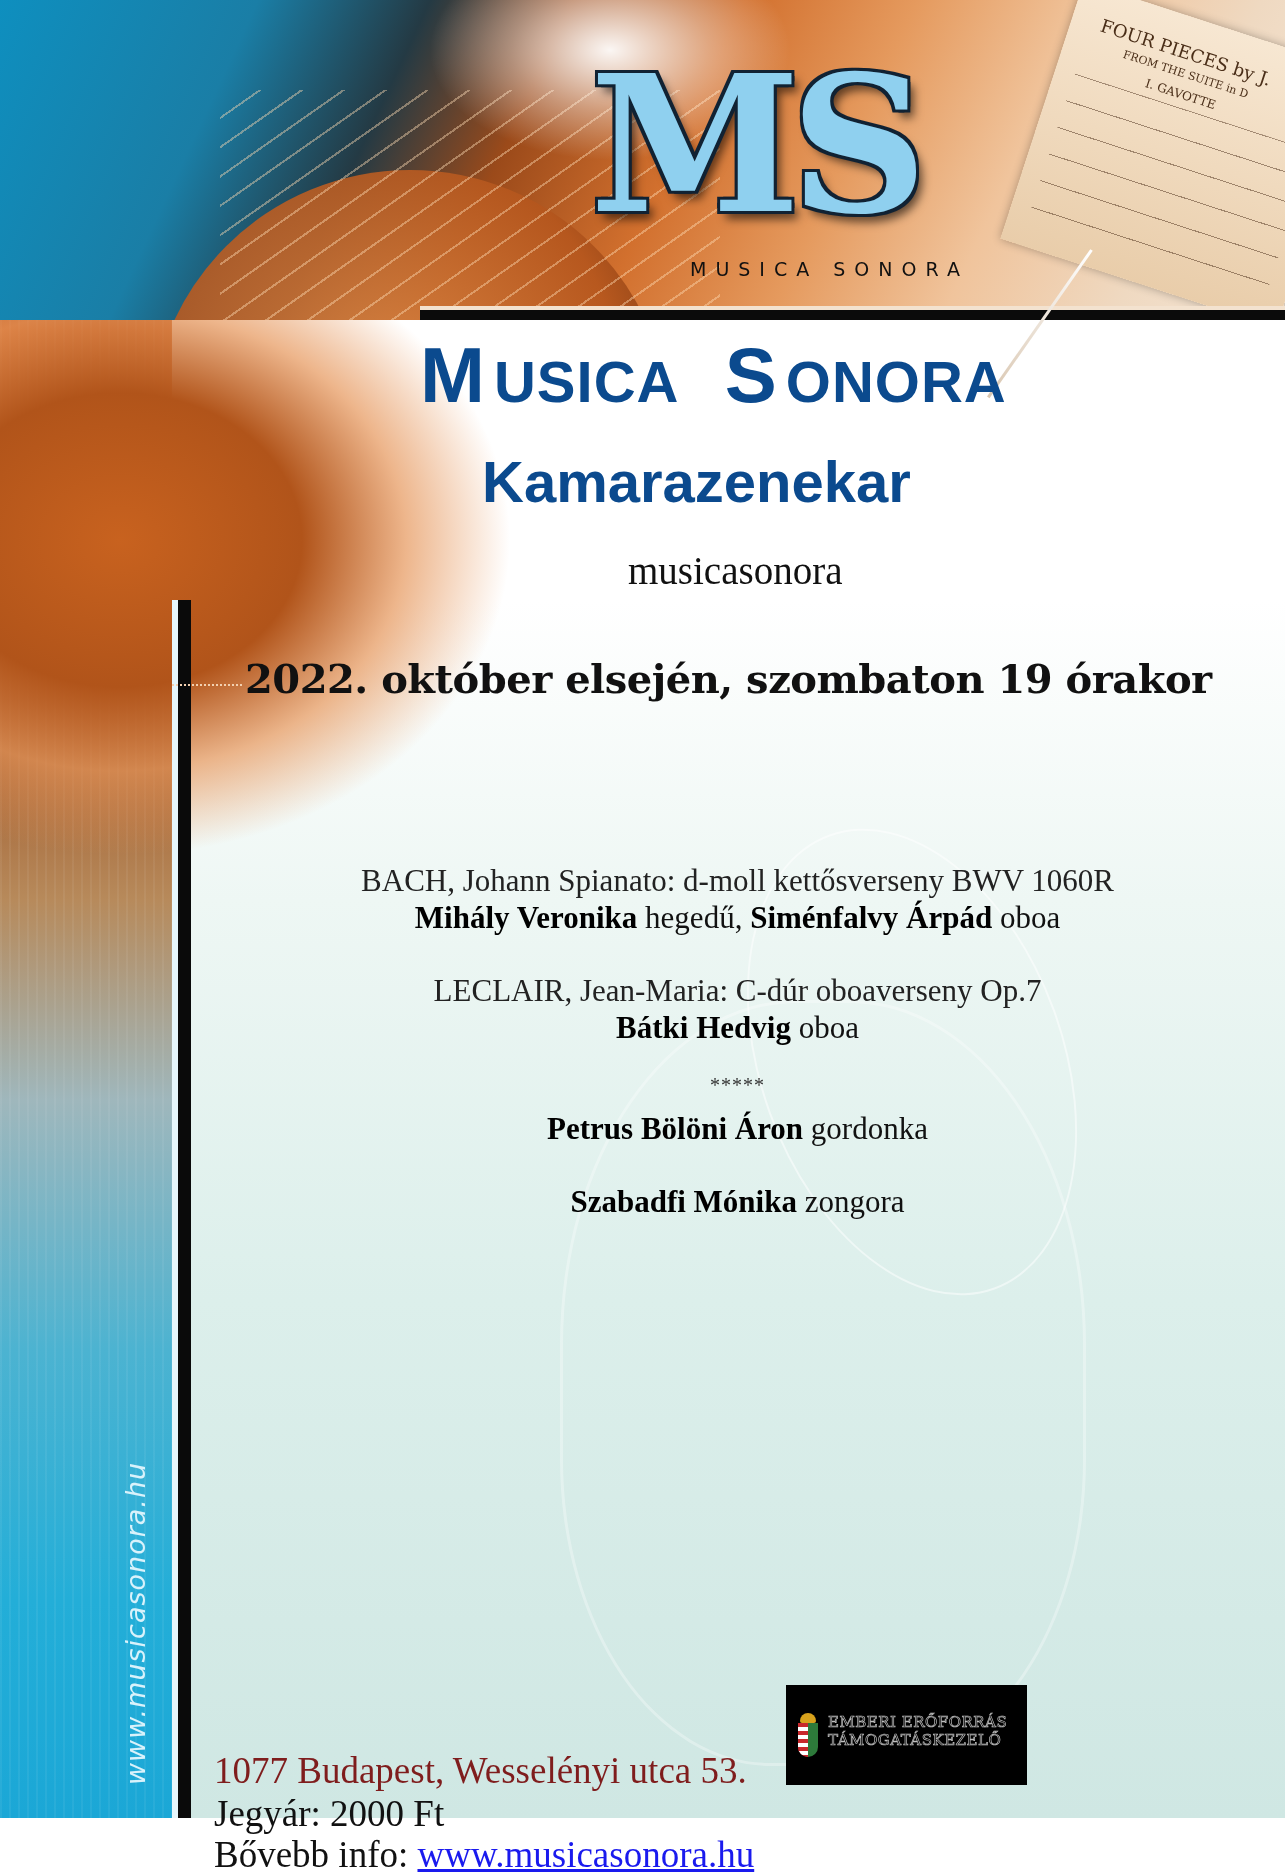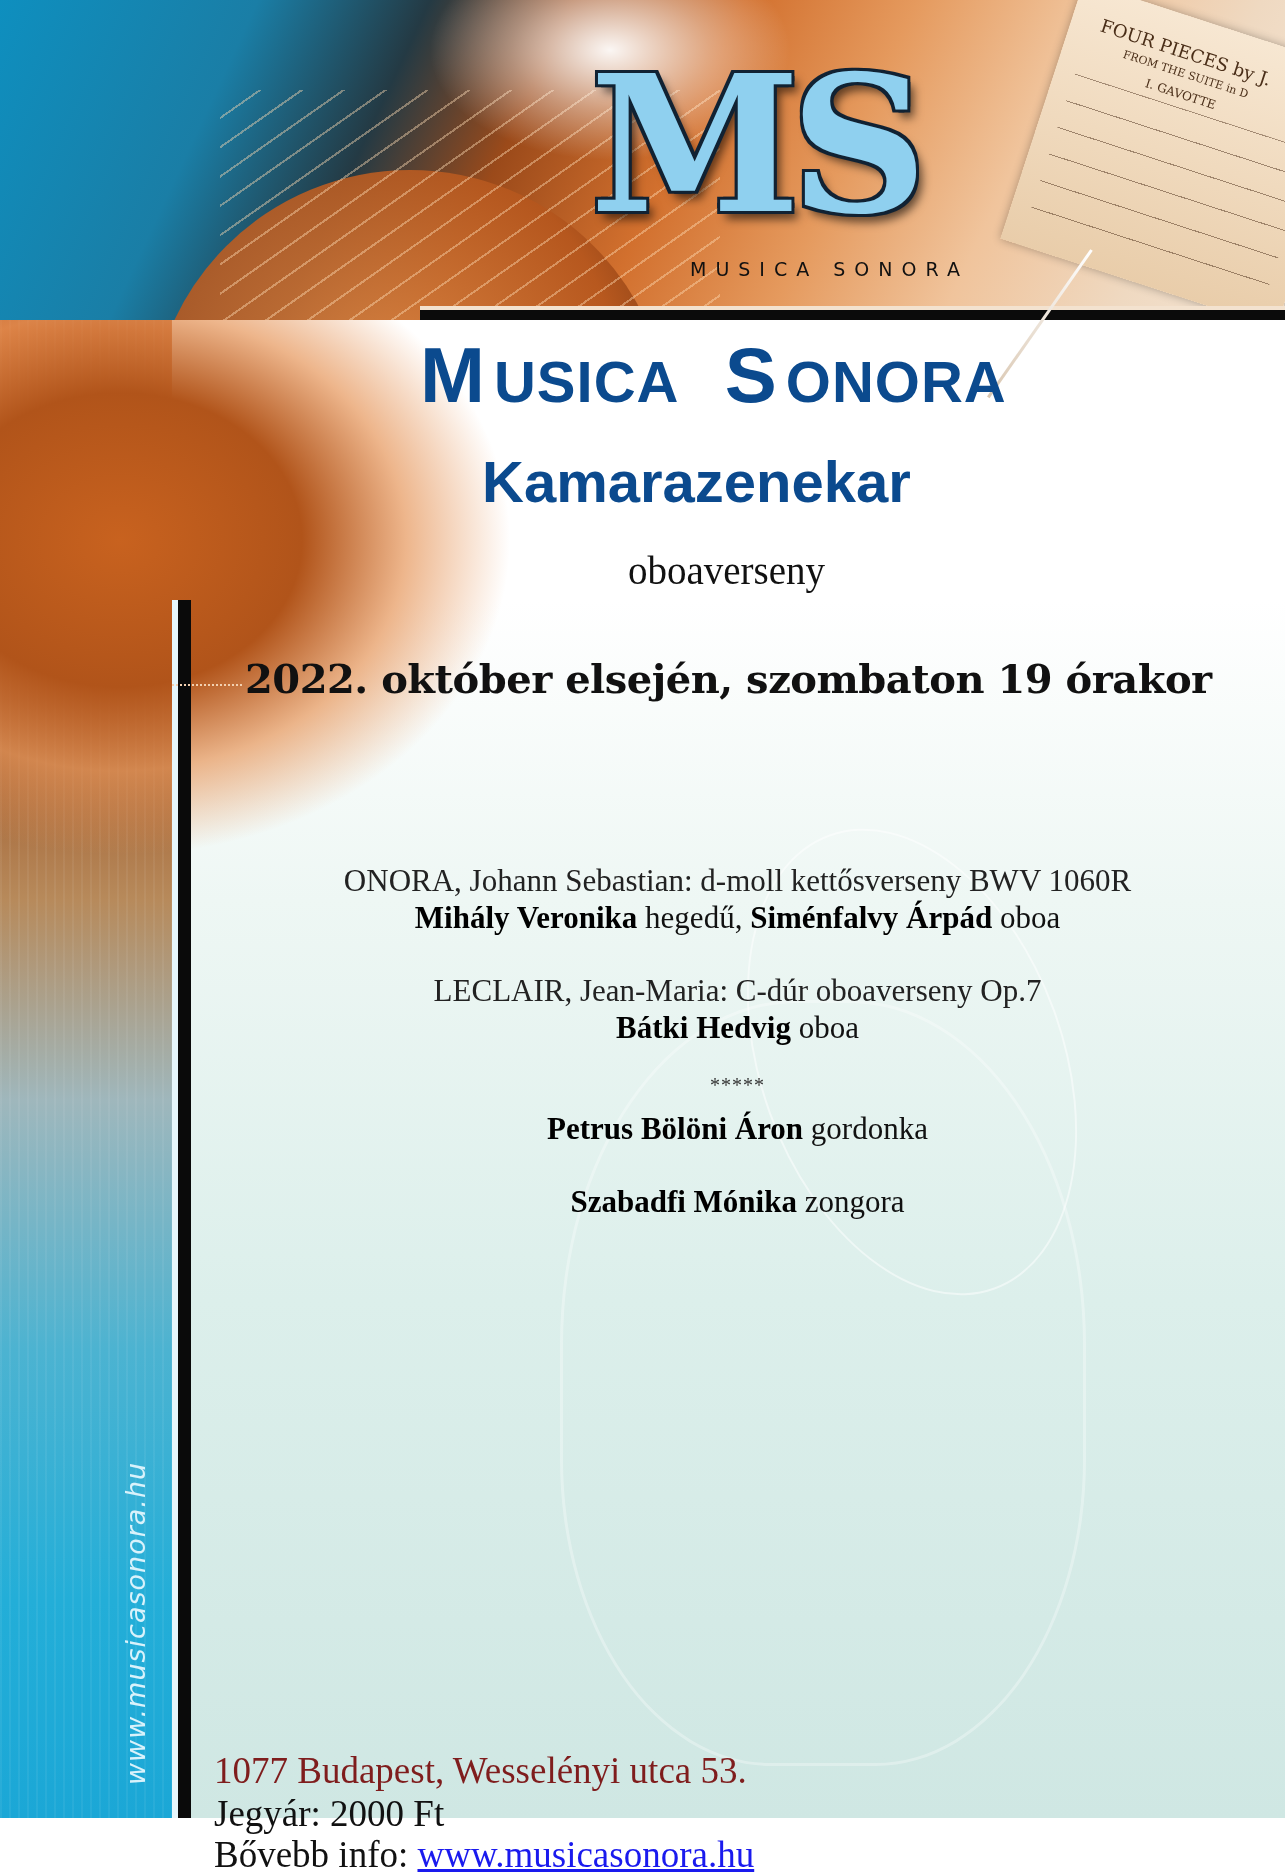--- a/index.html
+++ b/index.html
@@ -126,34 +126,44 @@
   <div class="header-rule-light"></div>
   <div class="header-rule-dark"></div>
 </div>
 <div class="baton"></div>
 
 <div class="content">
   <div class="title-main">
     <span>M</span><span class="sc">USICA</span>&nbsp;&nbsp;<span>S</span><span class="sc">ONORA</span>
   </div>
   <div class="title-sub">Kamarazenekar</div>
-  <div class="intro">oboaverseny</div>
+  <div class="intro">musicasonora</div>
   <div class="date-line">2022. október elsején, szombaton 19 órakor</div>
 
   <div class="program">
-    <p class="piece">ONORA, Johann Sebastian: d-moll kettősverseny BWV 1060R</p>
+    <p class="piece">BACH, Johann Spianato: d-moll kettősverseny BWV 1060R</p>
     <p class="perf"><b>Mihály Veronika</b><span> hegedű, </span><b>Siménfalvy Árpád</b><span> oboa</span></p>
     <div class="gap"></div>
     <p class="piece">LECLAIR, Jean-Maria: C-dúr oboaverseny Op.7</p>
     <p class="perf"><b>Bátki Hedvig</b><span> oboa</span></p>
     <div class="gap" style="height:22px"></div>
     <p class="stars">*****</p>
     <p class="perf"><b>Petrus Bölöni Áron</b><span> gordonka</span></p>
     <div class="gap"></div>
     <p class="perf"><b>Szabadfi Mónika</b><span> zongora</span></p>
   </div>
 
 
   <div class="address">1077 Budapest, Wesselényi utca 53.</div>
   <div class="ticket">Jegyár: 2000 Ft</div>
   <div class="more"><span>Bővebb info: </span><a href="#">www.musicasonora.hu</a></div>
 
+  <div class="sponsor-logo">
+    <div class="sponsor-crest">
+      <div class="crest-crown"></div>
+      <div class="crest-shield"></div>
+    </div>
+    <div class="sponsor-text">
+      <div>EMBERI ERŐFORRÁS</div>
+      <div>TÁMOGATÁSKEZELŐ</div>
+    </div>
+  </div>
 </div>
 
 </body></html>

